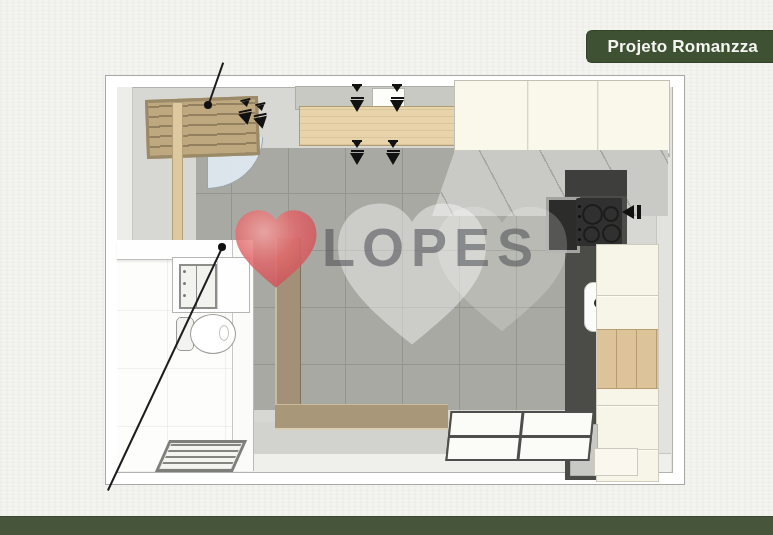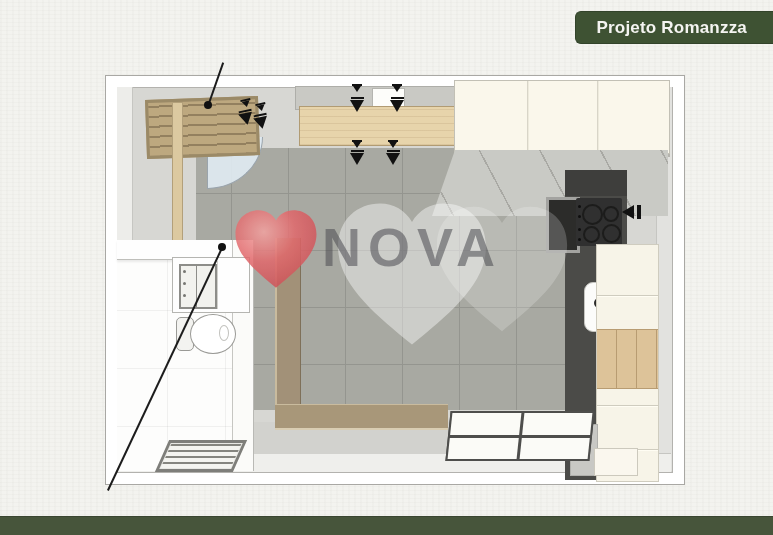--- a/index.html
+++ b/index.html
@@ -89,22 +89,22 @@
   .marker-lg .tri{width:0;height:0;border-left:7px solid transparent;border-right:7px solid transparent;border-top:12px solid #111;}
   .arrow-left-tri{left:622px;top:205px;width:0;height:0;border-top:7px solid transparent;border-bottom:7px solid transparent;border-right:12px solid #111;}
   .arrow-left-bar{left:637px;top:205px;width:4px;height:14px;background:#111;}
   .leader{height:0;border-top:2px solid #1c1c1c;transform-origin:0 50%;}
   .leader-dot{width:8px;height:8px;border-radius:50%;background:#111;}
   
   .wm{z-index:50;}
   .wm-brand{left:322px;top:220px;font-size:54px;line-height:1;font-weight:bold;letter-spacing:7px;color:rgba(75,75,80,.55);}
   .wm-sub{left:338px;top:281px;font-size:24px;line-height:1;font-weight:bold;letter-spacing:2px;color:rgba(207,74,82,.85);}
   
-  .badge{right:0;top:11px;height:31px;background:#3e5233;border:1px solid #32432a;border-right:none;
-    border-radius:6px 0 0 6px;display:flex;align-items:center;padding:0 26px 0 20px;z-index:60;}
+  .badge{right:0;top:30px;height:31px;background:#3e5233;border:1px solid #32432a;border-right:none;
+    border-radius:6px 0 0 6px;display:flex;align-items:center;padding:0 15px 0 20px;z-index:60;}
   .badge-label{color:#f4f4f1;font-size:17px;font-weight:bold;letter-spacing:.2px;}
   .footer-bar{left:0;right:0;bottom:0;height:18px;background:#47553b;border-top:1px solid #3a4631;z-index:60;}
 </style>
 </head>
 <body>
 
 <div class="screen">
 
   <div class="abs plan-wall"></div>
   <div class="abs plan-interior"></div>
@@ -244,20 +244,20 @@
   <svg class="abs wm" style="left:230px;top:206px;width:92px;height:86px;opacity:.85;" viewBox="0 0 100 92">
     <defs>
       <radialGradient id="hg" cx="35%" cy="28%" r="85%">
         <stop offset="0%" stop-color="#f2a3a1"></stop>
         <stop offset="45%" stop-color="#e2696c"></stop>
         <stop offset="100%" stop-color="#c84b52"></stop>
       </radialGradient>
     </defs>
     <path d="M50 88 C28 70 6 52 6 30 C6 13 18 4 31 4 C39 4 46 8 50 15 C54 8 61 4 69 4 C82 4 94 13 94 30 C94 52 72 70 50 88 Z" fill="url(#hg)"></path>
   </svg>
-  <div class="abs wm wm-brand">NOVA</div>
+  <div class="abs wm wm-brand">LOPES</div>
 
   <div class="abs badge">
     <span class="badge-label">Projeto Romanzza</span>
   </div>
   <div class="abs footer-bar"></div>
 
 </div>
 
 </body></html>

